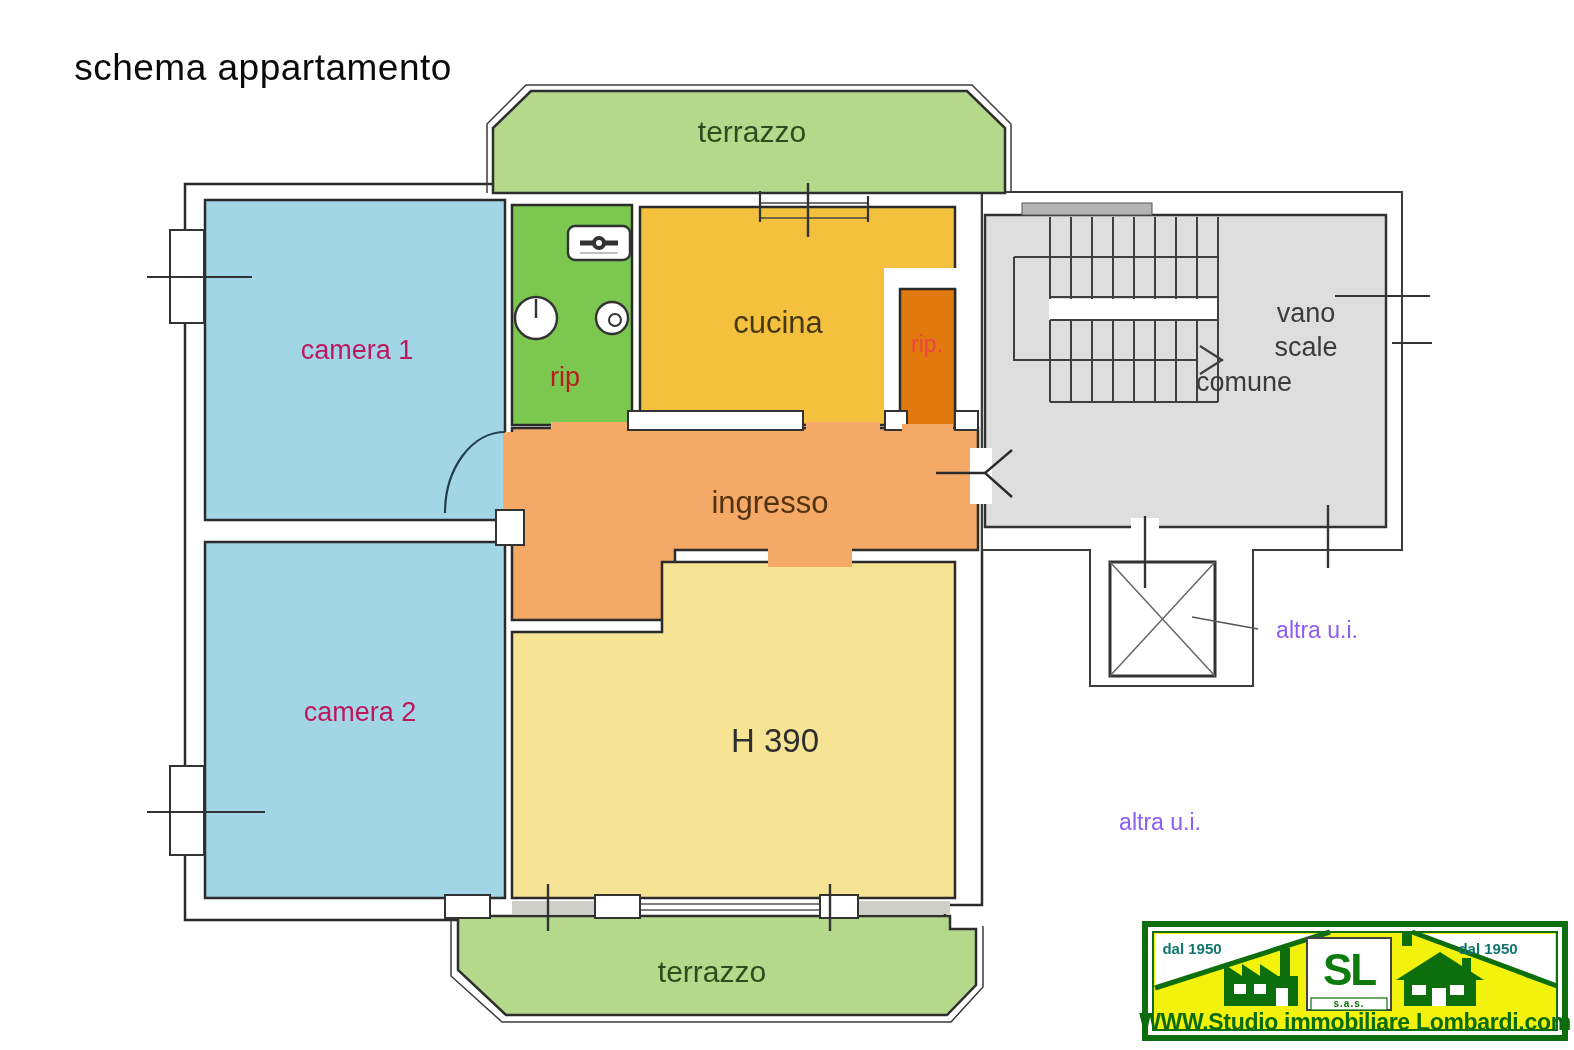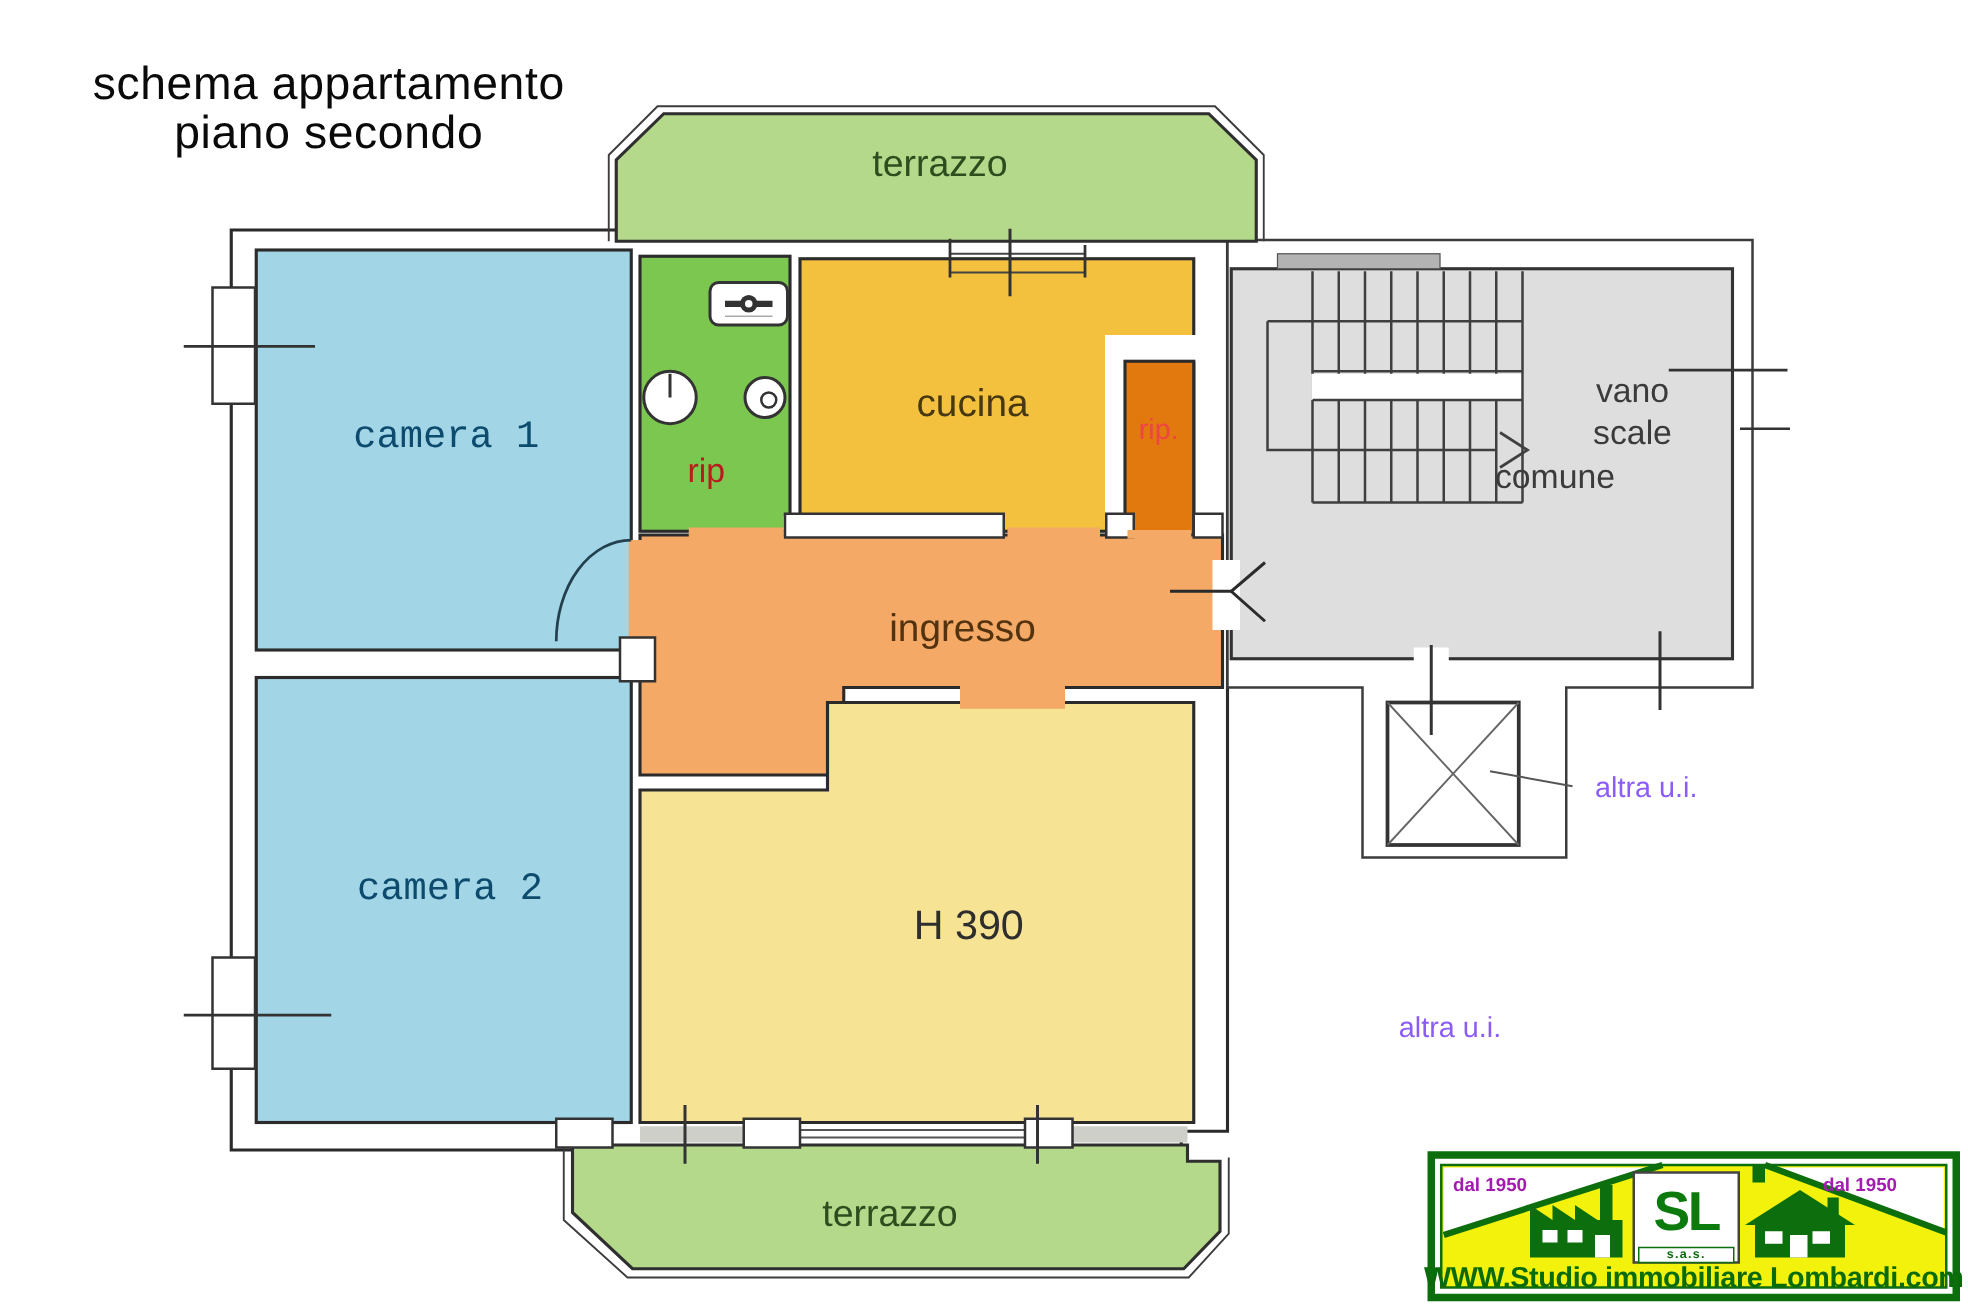--- a/index.html
+++ b/index.html
@@ -7,29 +7,29 @@
     position:relative;width:1574px;height:1050px;background:#ffffff;overflow:hidden;
     font-family:"Liberation Sans", sans-serif;
   }
   #plan-svg{position:absolute;left:0;top:0;}
   .lbl{
     position:absolute;transform:translate(-50%,-50%);white-space:nowrap;
     font-family:"Liberation Sans", sans-serif;line-height:1;user-select:none;
   }
   .title-line{font-size:37px;color:#0a0a0a;letter-spacing:.5px;}
   .terr{font-size:30px;color:#2e4d1e;}
-  .room{font-size:31px;color:#0c4a6e;font-family:Liberation Mono, monospace;}
+  .room{font-size:27px;color:#be185d;}
   .rip-lbl{font-size:27px;color:#b91c1c;}
   .cuc{font-size:31px;color:#473812;}
   .ripsmall{font-size:23px;color:#ef4444;}
   .ingr{font-size:31px;color:#53330f;}
   .h280{font-size:33px;color:#2e2e2e;}
   .vano{font-size:27px;color:#3b3b3b;}
   .altra{font-size:23px;color:#8b5cf6;}
-  .dal{font-size:15px;font-weight:bold;color:#a21caf;}
+  .dal{font-size:15px;font-weight:bold;color:#0f766e;}
   .monogram{font-size:44px;font-weight:bold;color:#0c7a0c;letter-spacing:-2px;}
   .sas{font-size:10px;font-weight:bold;color:#0a6b0a;letter-spacing:1px;}
   .website{font-size:23px;font-weight:bold;color:#0a6b0a;letter-spacing:-.3px;}
 </style>
 </head>
 <body>
 
 <div id="canvas">
 
   <svg id="plan-svg" width="1574" height="1050" viewBox="0 0 1574 1050">
@@ -143,21 +143,20 @@
         <rect x="1412" y="985" width="14" height="10" fill="#ffffff"></rect>
         <rect x="1450" y="985" width="14" height="10" fill="#ffffff"></rect>
         <rect x="1432" y="988" width="14" height="18" fill="#ffffff"></rect>
       </g>
       <rect x="1307" y="938" width="84" height="72" fill="#ffffff" stroke="#444444" stroke-width="2"></rect>
       <rect x="1311" y="998" width="76" height="12" fill="#ffffff" stroke="#0c6e0c" stroke-width="1.2"></rect>
     </g>
   </svg>
 
   <div class="lbl title-line" style="left:263px;top:67px;">schema appartamento</div>
-  <div class="lbl title-line" style="left:263px;top:106px;">piano secondo</div>
 
   <div class="lbl terr" style="left:752px;top:132px;">terrazzo</div>
   <div class="lbl room" style="left:357px;top:350px;">camera 1</div>
   <div class="lbl room" style="left:360px;top:712px;">camera 2</div>
   <div class="lbl rip-lbl" style="left:565px;top:377px;">rip</div>
   <div class="lbl cuc" style="left:778px;top:322px;">cucina</div>
   <div class="lbl ripsmall" style="left:927px;top:344px;">rip.</div>
   <div class="lbl ingr" style="left:770px;top:502px;">ingresso</div>
   <div class="lbl h280" style="left:775px;top:740px;">H 390</div>
   <div class="lbl terr" style="left:712px;top:972px;">terrazzo</div>

